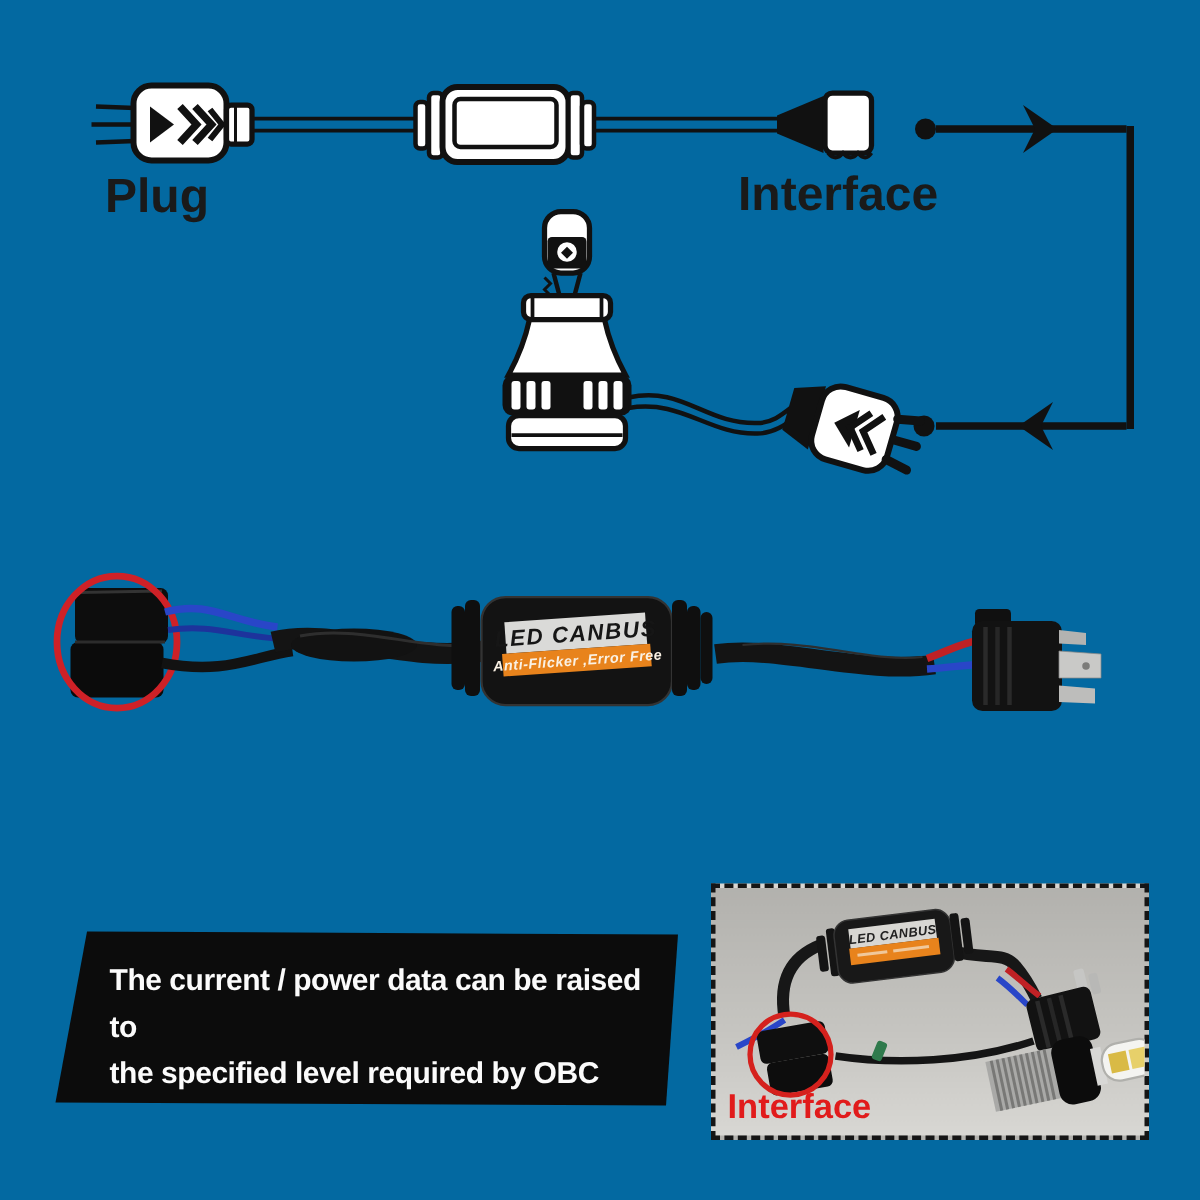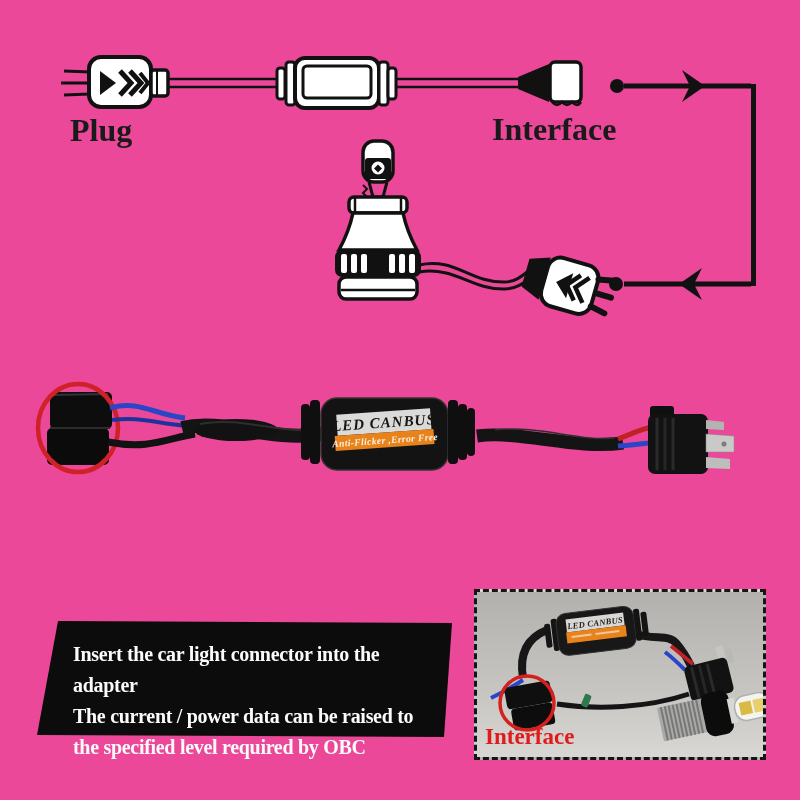--- a/index.html
+++ b/index.html
@@ -1,17 +1,17 @@
 <!DOCTYPE html>
 <html><head>
 <meta charset="utf-8">
 <style>
   html,body{margin:0;padding:0;background:#ffffff;}
-  .canvas{position:relative;width:800px;height:800px;background:#ec4899;overflow:hidden;
-          font-family:Liberation Serif, serif;}
+  .canvas{position:relative;width:800px;height:800px;background:#0369a1;overflow:hidden;
+          font-family:Liberation Sans, sans-serif;}
   svg{position:absolute;display:block;}
   .big-label{font-size:32px;font-weight:600;fill:#1a1a1a;}
   .device-title{font-size:15px;font-weight:bold;font-style:italic;fill:#161616;letter-spacing:1px;}
   .device-sub{font-size:9.5px;font-weight:bold;font-style:italic;fill:#faf1e4;letter-spacing:.4px;}
   .inset-title{font-size:8.5px;font-weight:bold;font-style:italic;fill:#222;letter-spacing:.3px;}
   #instruction-text{position:absolute;left:73px;top:639px;width:370px;color:#fbfbfb;
        font-size:20px;font-weight:600;line-height:31px;letter-spacing:-0.3px;}
   #inset-panel{position:absolute;left:474px;top:589px;width:286px;height:165px;
        border:3px dashed #151515;background:linear-gradient(180deg,#b2b1ad 0%,#c6c5c1 60%,#d8d7d3 100%);}
   #inset-interface{position:absolute;left:8px;top:132px;font-size:23px;font-weight:bold;color:#e11b1b;}
@@ -153,21 +153,20 @@
       <circle cx="724" cy="76" r="2.5" fill="#7c7c7a"></circle>
       <polygon points="706,89 730,91 730,101 706,100" fill="#bdbdbb"></polygon>
     </g>
   </svg>
 
   <div>
     <svg style="left:30px;top:612px" width="430" height="132" viewBox="0 0 430 132">
       <polygon points="28,9 422,11 414,125 7,123" fill="#0c0c0c"></polygon>
     </svg>
     <div id="instruction-text">
-      <div>Insert the car light connector into the adapter</div>
       <div>The current / power data can be raised to</div>
       <div>the specified level required by OBC</div>
     </div>
   </div>
 
   <div id="inset-panel">
     <svg style="left:0;top:0" width="286" height="165" viewBox="0 0 286 165">
 
       <path d="M70,38 C50,46 42,62 46,86" fill="none" stroke="#171717" stroke-width="8"></path>
       <path d="M46,88 C34,96 22,102 14,106" fill="none" stroke="#2946c8" stroke-width="4"></path>

